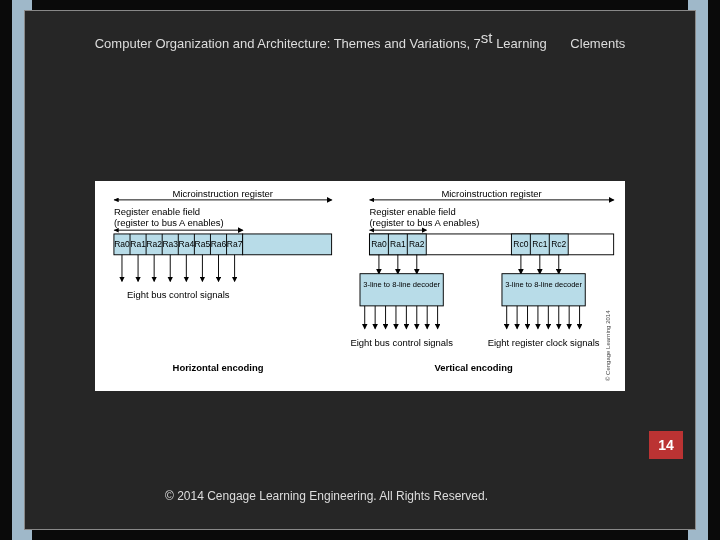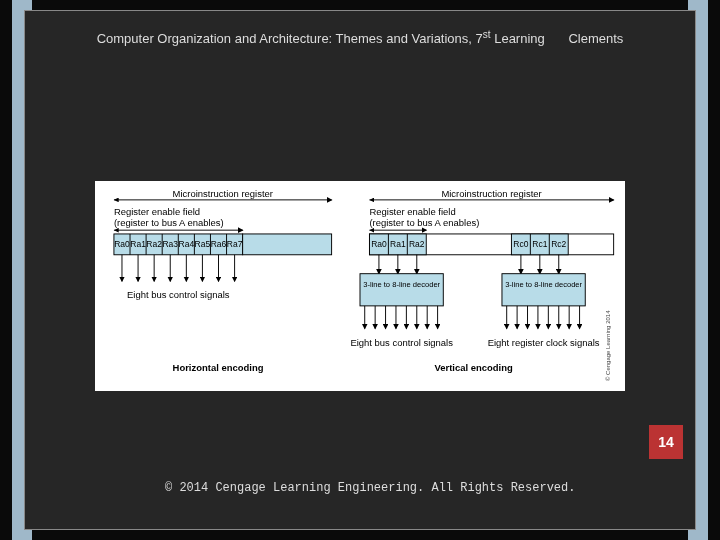--- a/index.html
+++ b/index.html
@@ -32,37 +32,37 @@
   .header {
     position: absolute;
     top: 18px;
     left: 60px;
     right: 60px;
     text-align: center;
     color: #ddd;
     font-size: 13px;
   }
   .header .title { display: inline; }
-  .header .edition-sup { font-size: 10px; vertical-align: super; }
+  .header .edition-sup { font-size: 15px; vertical-align: super; }
   .header .author { margin-left: 20px; }
   .figure {
     position: absolute;
     left: 70px;
     right: 70px;
     top: 170px;
     height: 210px;
     background: #fff;
   }
   .fig-svg { width: 100%; height: 100%; display: block; }
   .page-badge {
     position: absolute;
     right: 12px;
     bottom: 70px;
     width: 34px;
-    height: 34px;
+    height: 28px;
     background: #b33;
     color: #fff;
     font-size: 14px;
     font-weight: bold;
     display: flex;
     align-items: center;
     justify-content: center;
   }
   .copyright-side {
     position: absolute;
@@ -76,28 +76,27 @@
   .copyright-side span {
     position: absolute;
     left: 0;
     bottom: 0;
     transform-origin: left bottom;
     transform: rotate(-90deg);
     white-space: nowrap;
   }
   .footer {
     position: absolute;
-    bottom: 34px;
+    bottom: 26px;
     left: 60px;
     right: 60px;
     text-align: left;
     color: #ddd;
     font-size: 12px;
     padding-left: 80px;
-    font-family: Liberation Mono, monospace;
   }
   
   .t { font-family: Arial, sans-serif; fill: #000; }
   .small { font-size: 10px; }
   .tiny { font-size: 8px; }
   .bold { font-weight: bold; }
   .box { fill: #b8dce8; stroke: #000; stroke-width: 1; }
 </style>
 </head>
 <body>

